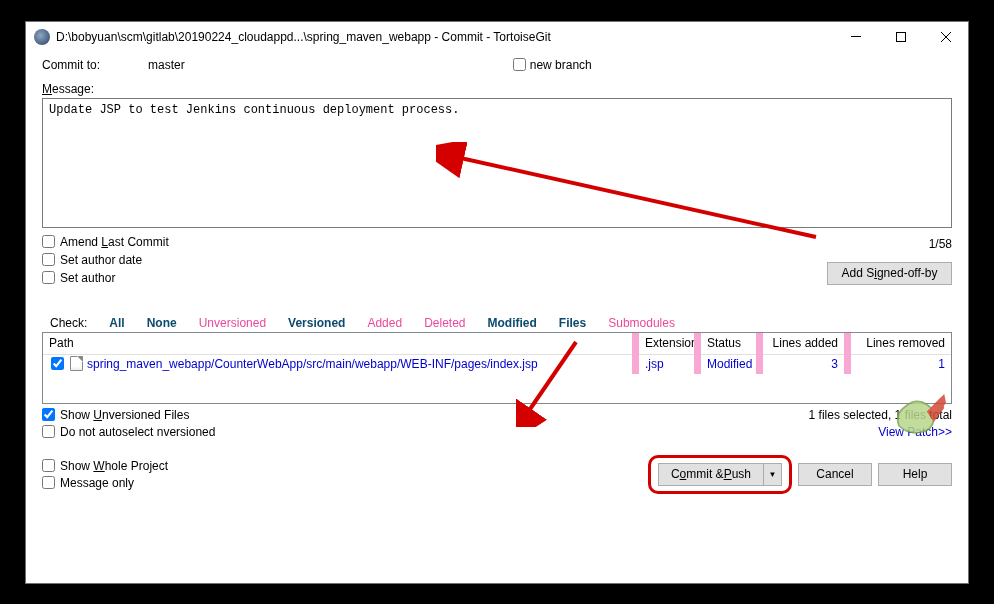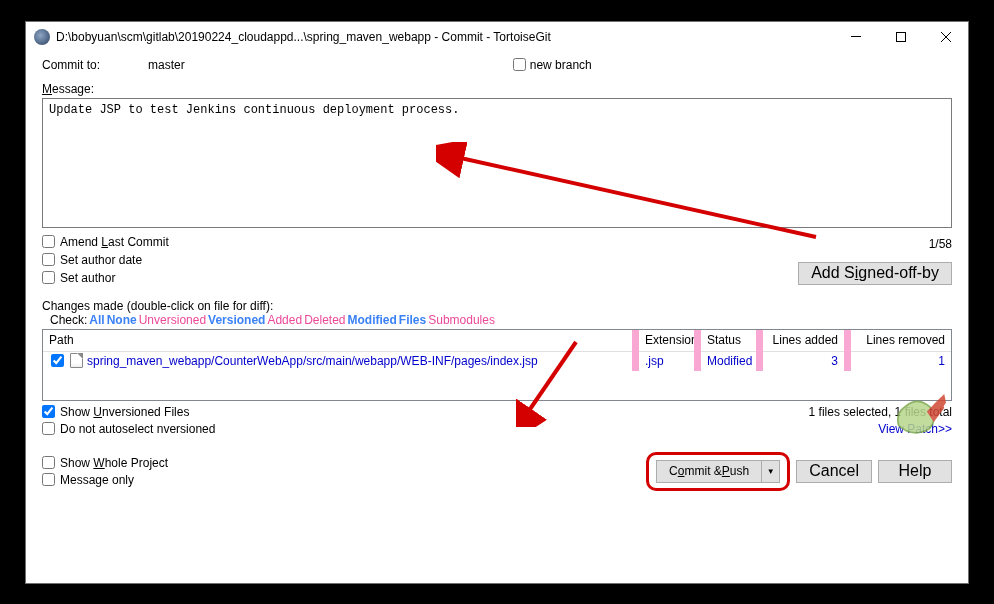--- a/index.html
+++ b/index.html
@@ -97,27 +97,28 @@
   .msg-footer .btn-asb {
     align-self: flex-end;
     margin-top: auto;
   }
 
   .chk { display: flex; align-items: center; gap: 5px; }
   .chk input { width: 13px; height: 13px; margin: 0; }
 
   .changes-section { margin-top: 8px; }
   .check-row {
-    display: flex; align-items: flex-end; gap: 2px;
+    display: flex; align-items: flex-end; gap: 22px;
     padding-left: 8px;
     font-size: 12px;
     margin-bottom: 2px;
+    margin-top: 17px;
   }
   .check-row .check-label { margin-right: 0; }
-  .check-row .lnk { color: #3b82f6; }
+  .check-row .lnk { color: #0c4a6e; }
   .check-row .lnk.bold { font-weight: bold; }
   .check-row .lnk.dis { color: #ec4899; }
 
   .filelist {
     border: 1px solid #828790;
     height: 72px;
     background: #fff;
     display: flex;
     flex-direction: column;
     font-size: 12px;
@@ -183,21 +184,21 @@
     gap: 6px;
   }
   .bottom-row .left { display: flex; flex-direction: column; gap: 3px; }
   .bottom-row .buttons { margin-left: auto; display: flex; gap: 6px; align-items: center; }
 
   .btn {
     height: 23px;
     min-width: 74px;
     background: #e1e1e1;
     border: 1px solid #adadad;
-    font-size: 16px;
+    font-size: 12px;
     padding: 0 12px;
     display: inline-flex;
     align-items: center;
     justify-content: center;
   }
   .btn-wide { min-width: 125px; }
 
   .split-btn {
     display: inline-flex;
     height: 23px;
@@ -289,21 +290,20 @@
             </label>
         </div>
         <div class="counter">1/58</div>
         <button class="btn btn-wide btn-asb" style="position:absolute; right:0; bottom:0;">
             <span>Add S<span class="underline-hint">i</span>gned-off-by</span>
           </button>
       </div>
     </div>
 
     <div class="changes-section">
-      <div>Changes made (double-click on file for diff):</div>
       <div class="check-row">
         <span class="check-label">Check:</span>
         <span class="lnk bold">All</span>
         <span class="lnk bold">None</span>
         <span class="lnk dis">Unversioned</span>
         <span class="lnk bold">Versioned</span>
         <span class="lnk dis">Added</span>
         <span class="lnk dis">Deleted</span>
         <span class="lnk bold">Modified</span>
         <span class="lnk bold">Files</span>

